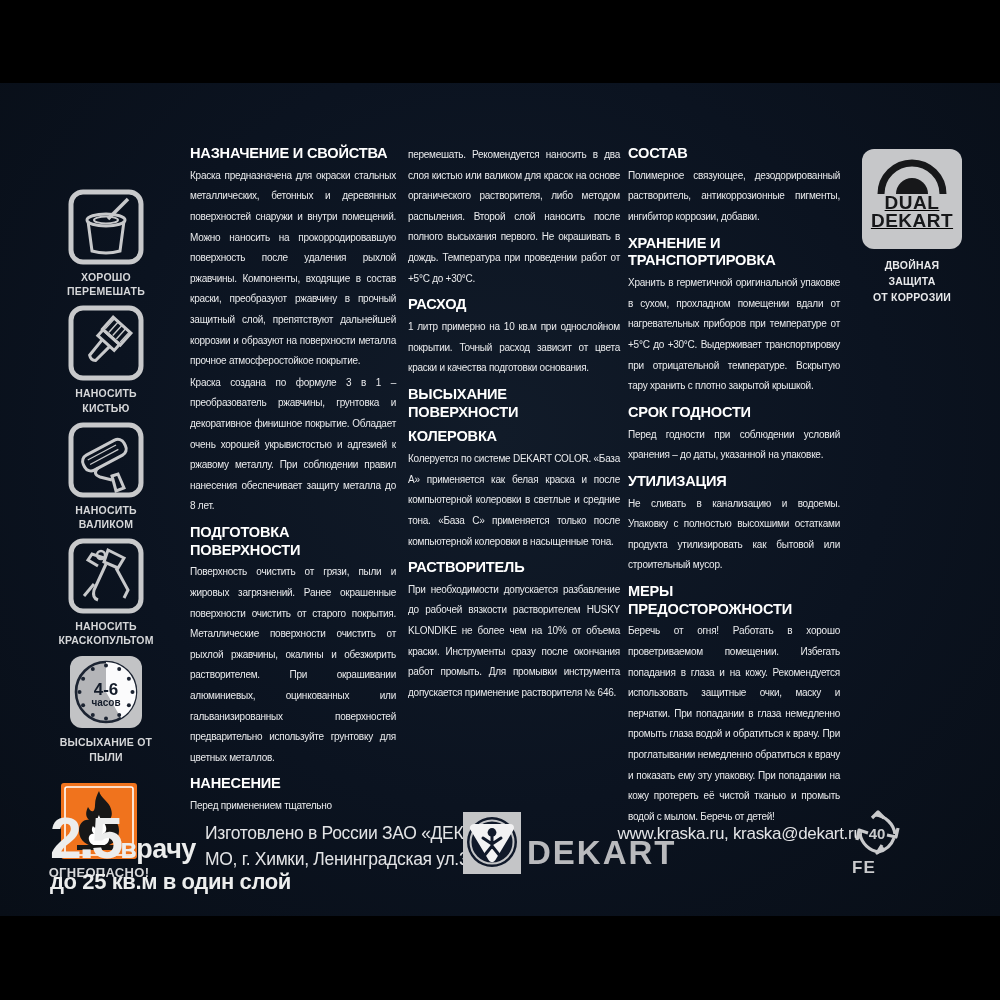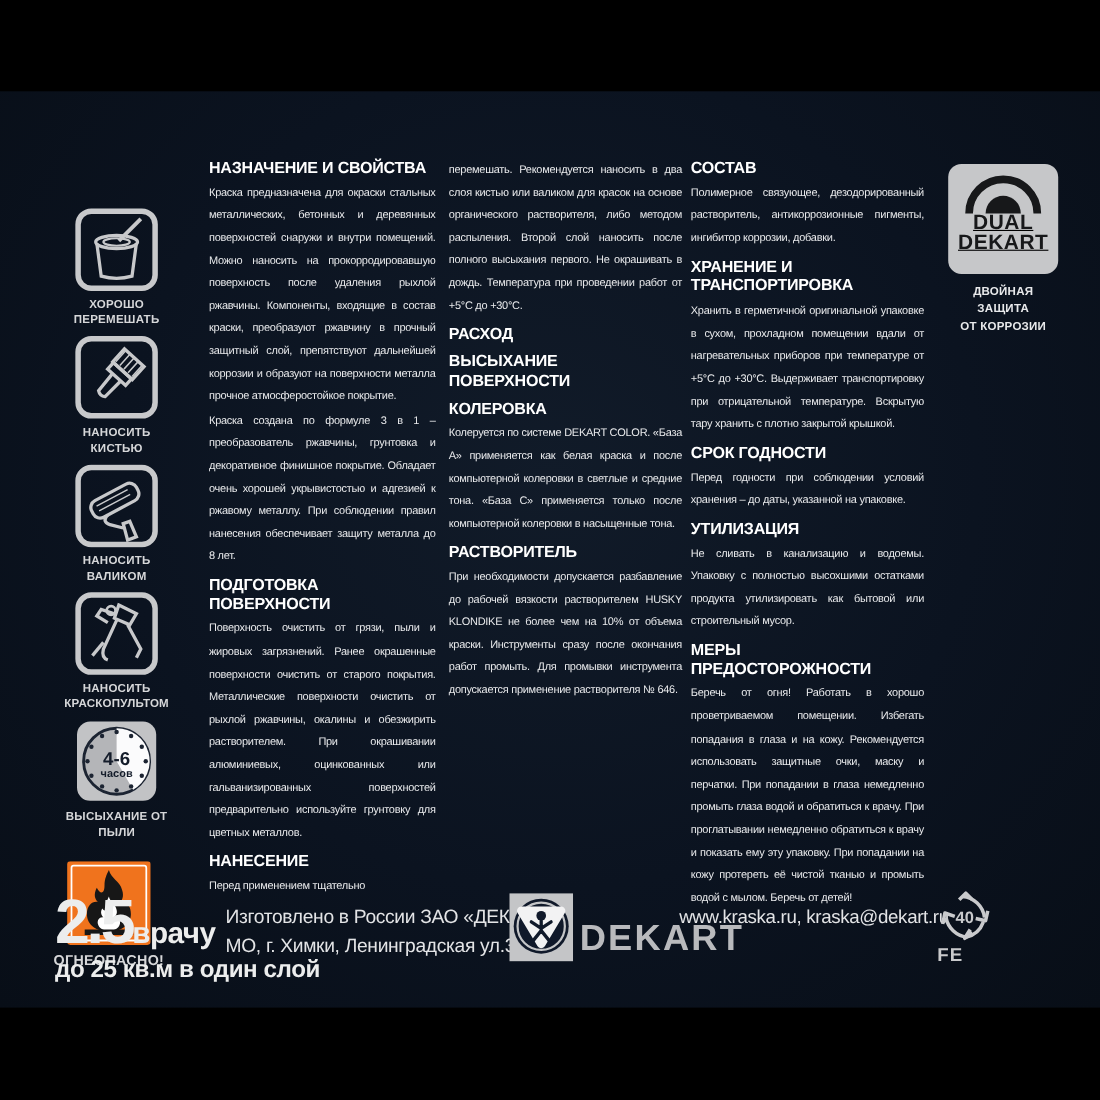--- a/index.html
+++ b/index.html
@@ -168,20 +168,21 @@
       <p>Краска предназначена для окраски стальных металлических, бетонных и деревянных поверхностей снаружи и внутри помещений. Можно наносить на прокорродировавшую поверхность после удаления рыхлой ржавчины. Компоненты, входящие в состав краски, преобразуют ржавчину в прочный защитный слой, препятствуют дальнейшей коррозии и образуют на поверхности металла прочное атмосферостойкое покрытие.</p>
       <p>Краска создана по формуле 3 в 1 – преобразователь ржавчины, грунтовка и декоративное финишное покрытие. Обладает очень хорошей укрывистостью и адгезией к ржавому металлу. При соблюдении правил нанесения обеспечивает защиту металла до 8 лет.</p>
       <h4>ПОДГОТОВКА ПОВЕРХНОСТИ</h4>
       <p>Поверхность очистить от грязи, пыли и жировых загрязнений. Ранее окрашенные поверхности очистить от старого покрытия. Металлические поверхности очистить от рыхлой ржавчины, окалины и обезжирить растворителем. При окрашивании алюминиевых, оцинкованных или гальванизированных поверхностей предварительно используйте грунтовку для цветных металлов.</p>
       <h4>НАНЕСЕНИЕ</h4>
       <p>Перед применением тщательно</p>
     </div>
   <div class="col col-2">
       <p>перемешать. Рекомендуется наносить в два слоя кистью или валиком для красок на основе органического растворителя, либо методом распыления. Второй слой наносить после полного высыхания первого. Не окрашивать в дождь. Температура при проведении работ от +5°С до +30°С.</p>
       <h4>РАСХОД</h4>
+      <p>1 литр примерно на 10 кв.м при однослойном покрытии. Точный расход зависит от цвета краски и качества подготовки основания.</p>
       <h4>ВЫСЫХАНИЕ ПОВЕРХНОСТИ</h4>
       <h4>КОЛЕРОВКА</h4>
       <p>Колеруется по системе DEKART COLOR. «База А» применяется как белая краска и после компьютерной колеровки в светлые и средние тона. «База С» применяется только после компьютерной колеровки в насыщенные тона.</p>
       <h4>РАСТВОРИТЕЛЬ</h4>
       <p>При необходимости допускается разбавление до рабочей вязкости растворителем HUSKY KLONDIKE не более чем на 10% от объема краски. Инструменты сразу после окончания работ промыть. Для промывки инструмента допускается применение растворителя № 646.</p>
     </div>
   <div class="col col-3">
       <h4>СОСТАВ</h4>
       <p>Полимерное связующее, дезодорированный растворитель, антикоррозионные пигменты, ингибитор коррозии, добавки.</p>
       <h4>ХРАНЕНИЕ И ТРАНСПОРТИРОВКА</h4>

